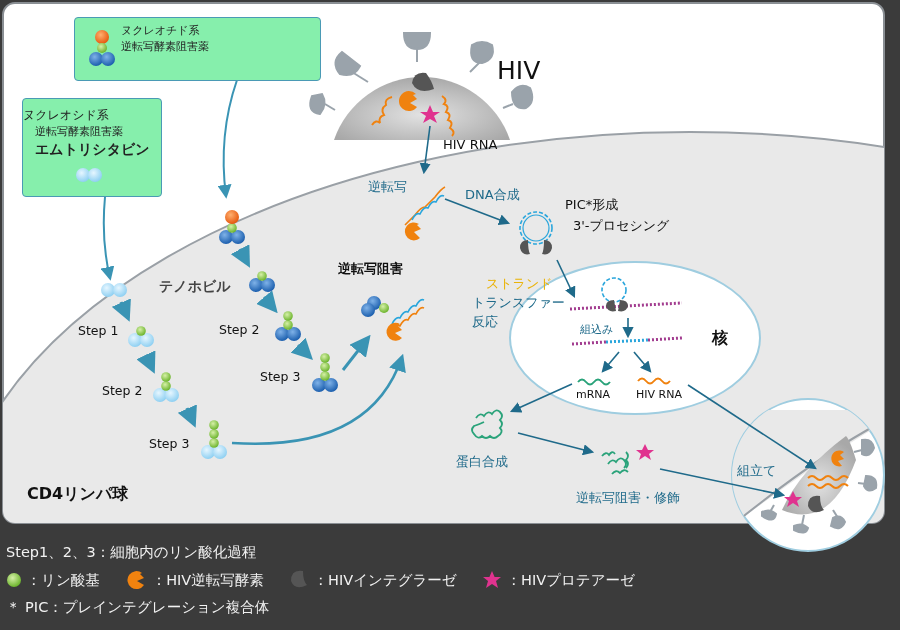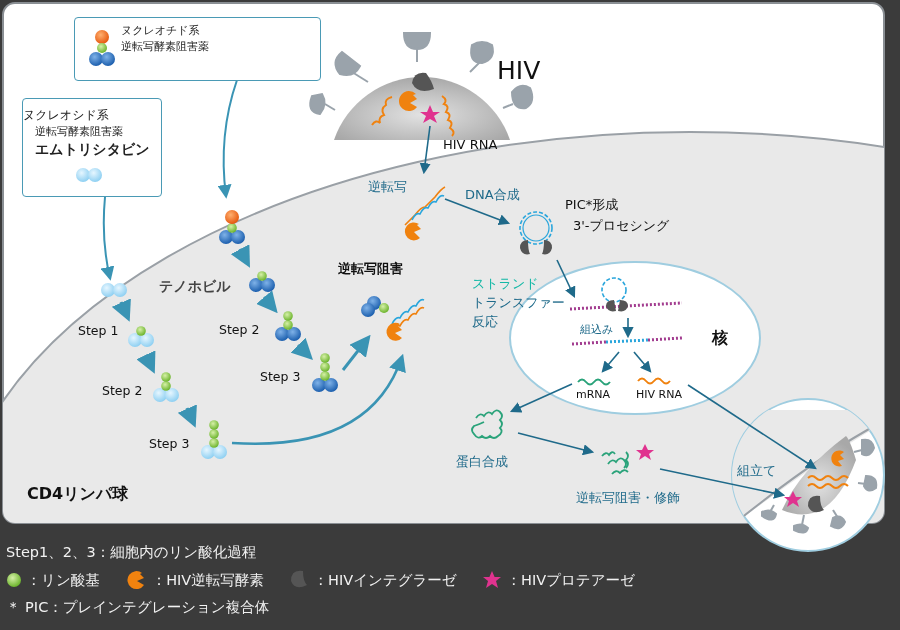--- a/index.html
+++ b/index.html
@@ -1,20 +1,20 @@
 <!DOCTYPE html>
 <html><head>
 <meta charset="utf-8">
 <style>
   html, body { margin:0; padding:0; }
   body { width:900px; height:630px; background:#3b3b3b; position:relative; overflow:hidden;
          font-family:"DejaVu Sans", "Liberation Sans", sans-serif; }
   #stage { position:absolute; left:0; top:0; width:900px; height:630px; }
   .lbl { position:absolute; white-space:nowrap; }
-  .box { position:absolute; background:#ffffff; border:1.5px solid #4a9ab5; border-radius:4px; }
+  .box { position:absolute; background:#86efac; border:1.5px solid #4a9ab5; border-radius:4px; }
   .legend { position:absolute; left:6px; color:#f2f2f2; font-size:14.5px; white-space:nowrap;text-align:center; }
   .legend span { vertical-align:middle; }
 </style>
 </head>
 <body>
 
 <svg id="stage" viewBox="0 0 900 630" xmlns="http://www.w3.org/2000/svg">
   <defs>
     <radialGradient id="gBlue" cx="40%" cy="35%" r="65%">
       <stop offset="0" stop-color="#7fb2e8"></stop>
@@ -225,21 +225,21 @@
     <circle cx="22" cy="9" r="7" fill="url(#gLight)"></circle>
   </svg>
 </div>
 
 <div class="lbl" style="left:497px;top:56px;font-size:25px;font-weight:normal;color:#111;">HIV</div>
 <div class="lbl" style="left:443px;top:137px;font-size:13px;color:#111;">HIV RNA</div>
 <div class="lbl" style="left:368px;top:178px;font-size:13px;color:#1f6a8a;">逆転写</div>
 <div class="lbl" style="left:465px;top:186px;font-size:13px;color:#1f6a8a;">DNA合成</div>
 <div class="lbl" style="left:565px;top:196px;font-size:13px;color:#111;">PIC*形成</div>
 <div class="lbl" style="left:573px;top:217px;font-size:13px;color:#111;">3'-プロセシング</div>
-<div class="lbl" style="left:472px;top:275px;font-size:13px;color:#14b8a6;">ストランド</div>
+<div class="lbl" style="left:486px;top:275px;font-size:13px;color:#eab308;">ストランド</div>
 <div class="lbl" style="left:472px;top:294px;font-size:13px;color:#1f6a8a;">トランスファー</div>
 <div class="lbl" style="left:472px;top:313px;font-size:13px;color:#1f6a8a;">反応</div>
 <div class="lbl" style="left:580px;top:322px;font-size:11px;color:#1f6a8a;">組込み</div>
 <div class="lbl" style="left:712px;top:328px;font-size:16px;font-weight:bold;color:#111;">核</div>
 <div class="lbl" style="left:576px;top:388px;font-size:11px;color:#111;">mRNA</div>
 <div class="lbl" style="left:636px;top:388px;font-size:11px;color:#111;">HIV RNA</div>
 <div class="lbl" style="left:456px;top:453px;font-size:13px;color:#1f6a8a;">蛋白合成</div>
 <div class="lbl" style="left:576px;top:489px;font-size:13px;color:#1f6a8a;">逆転写阻害・修飾</div>
 <div class="lbl" style="left:737px;top:462px;font-size:13px;color:#1f6a8a;">組立て</div>
 <div class="lbl" style="left:338px;top:260px;font-size:13px;font-weight:bold;color:#111;">逆転写阻害</div>

